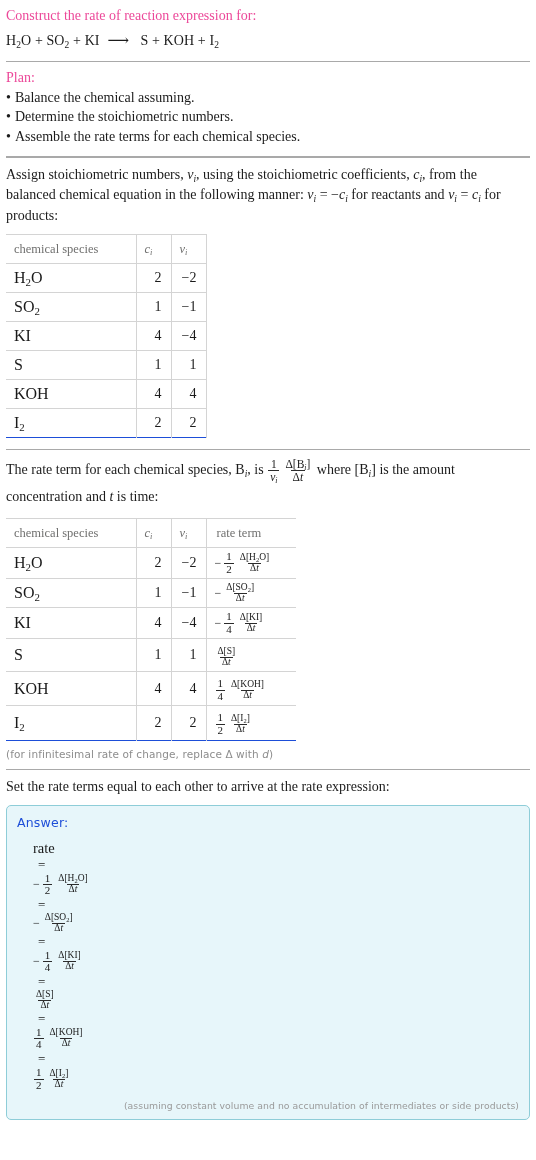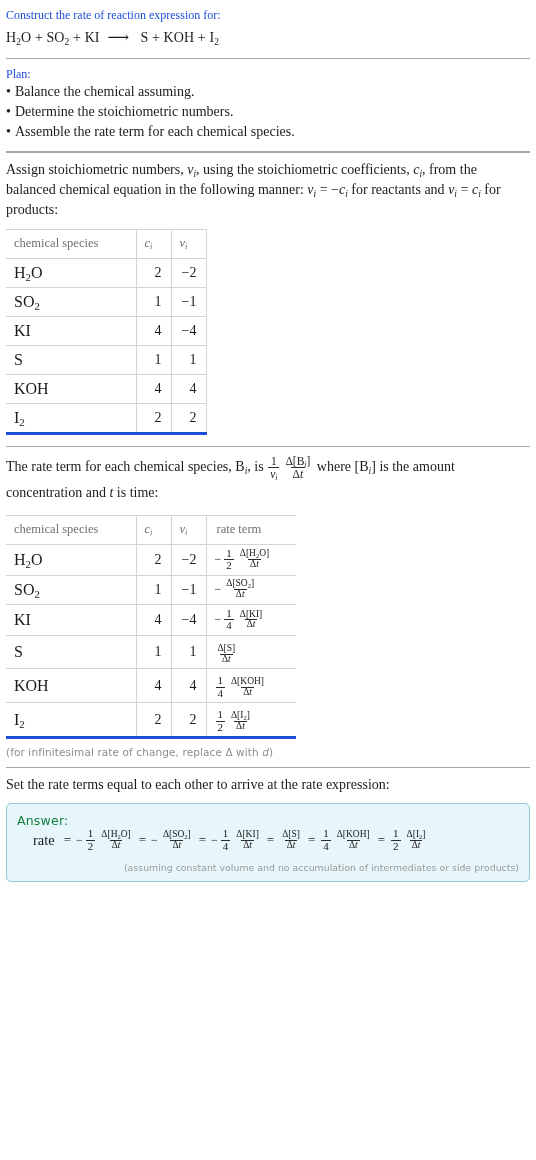--- a/index.html
+++ b/index.html
@@ -9,21 +9,21 @@
     width: 536px;
   }
   body {
     font-family: "Liberation Serif", "DejaVu Serif", serif;
     color: #1a1a1a;
     font-size: 13.5px;
     -webkit-font-smoothing: antialiased;
   }
   .page { width: 536px; position: relative; padding: 0 6px; }
 
-  .prompt { color: #1d4ed8; font-size: 12px; line-height: 1.35; }
+  .prompt { color: #ec4899; font-size: 14px; line-height: 1.35; }
   .content { color: #1b1b1b; font-size: 14px; line-height: 1.45; }
 
   hr.sep {
     border: none;
     border-top: 1px solid #a9a9a9;
     margin: 0;
     height: 0;
   }
   .sec { padding: 7px 0 9px 0; }
 
@@ -36,21 +36,21 @@
   ul.plan { list-style: none; margin: 0; padding: 0; }
   ul.plan li { line-height: 1.42; }
   ul.plan li:before { content: "\2022"; margin-right: 4px; }
 
   
   table.sto {
     border-collapse: collapse;
     margin-top: 8px;
     margin-bottom: 2px;
     border-top: 1px solid #d4d4d4;
-    border-bottom: 3px solid #1d4ed8;
+    border-bottom: 1px solid #1d4ed8;
   }
   table.sto td, table.sto th {
     border-right: 1px solid #d4d4d4;
     border-bottom: 1px solid #d4d4d4;
     padding: 5px 8px;
     font-weight: normal;
     text-align: left;
     vertical-align: middle;
     height: 29px;
   }
@@ -96,30 +96,32 @@
   .answer-box {
     margin-top: 8px;
     border: 1px solid #8ecdd8;
     border-radius: 5px;
     background: #e7f6fa;
     padding: 9px 10px 8px 10px;
   }
   .answer-label {
     font-family: "DejaVu Sans", "Liberation Sans", sans-serif;
     font-size: 12.5px;
-    color: #15803d;
+    color: #1d4ed8;
+    margin-bottom: 10px;
     letter-spacing: .2px;
   }
   .answer-formula {
     display: flex;
-    align-items: center;
+    align-items: flex-start;
     justify-content: flex-start;
     flex-wrap: nowrap;
     padding-left: 16px;
     font-size: 12.5px;
+    flex-direction: column;
   }
   .answer-formula .rt { font-size: 12.5px; }
   .answer-formula .eqs { margin: 0 5px; font-size: 13px; }
   .answer-formula .ratelbl { margin-right: 4px; font-size: 14.5px; }
   .answer-note {
     font-family: "DejaVu Sans", "Liberation Sans", sans-serif;
     font-size: 9.3px;
     color: #9a9a9a;
     text-align: right;
     margin-top: 9px;
@@ -137,21 +139,21 @@
       <span id="eq-unbalanced">H<sub>2</sub>O + SO<sub>2</sub> + KI<span class="arrow">&nbsp;⟶&nbsp;</span> S + KOH + I<sub>2</sub></span>
     </div>
   </div>
   <hr class="sep">
 
   <div class="sec">
     <div class="prompt">Plan:</div>
     <ul class="plan content" id="plan-list">
         <li>Balance the chemical assuming.</li>
         <li>Determine the stoichiometric numbers.</li>
-        <li>Assemble the rate term for each chemical species.</li>
+        <li>Assemble the rate terms for each chemical species.</li>
       </ul>
   </div>
   <hr class="sep">
 
   <hr class="sep">
 
   <div class="sec">
     <div class="content" id="assign-text">Assign stoichiometric numbers, <span class="ital">ν</span><sub class="ital">i</sub>, using the stoichiometric coefficients, <span class="ital">c</span><sub class="ital">i</sub>, from the balanced chemical equation in the following manner: <span class="ital">ν</span><sub class="ital">i</sub> = −<span class="ital">c</span><sub class="ital">i</sub> for reactants and <span class="ital">ν</span><sub class="ital">i</sub> = <span class="ital">c</span><sub class="ital">i</sub> for products:</div>
     <table class="sto">
       <thead>

